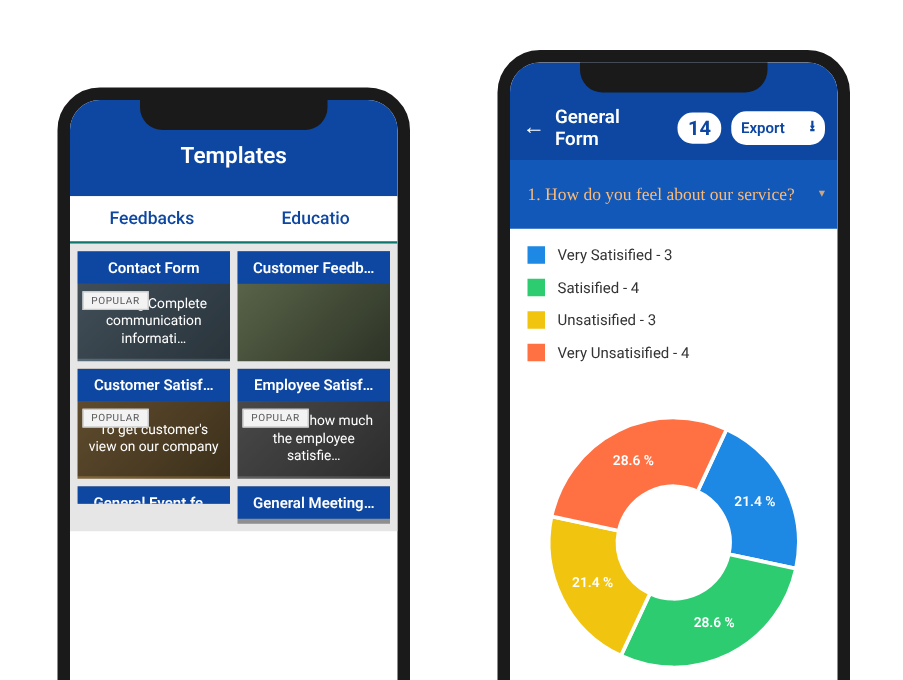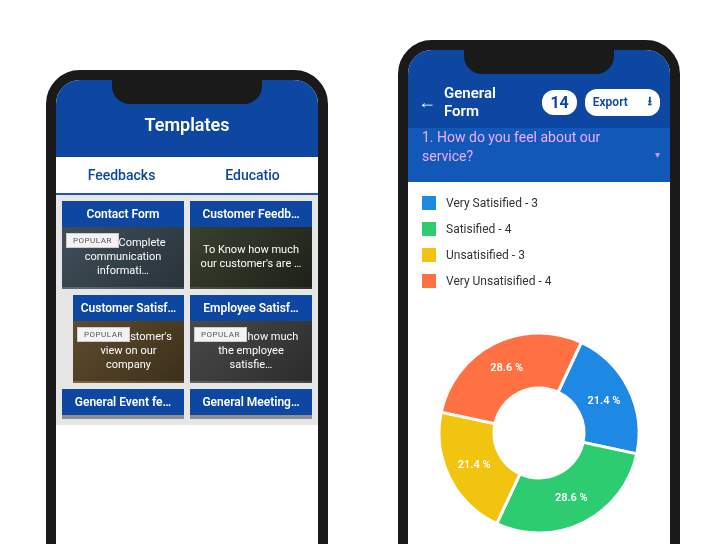--- a/index.html
+++ b/index.html
@@ -39,21 +39,21 @@
     color: #fff;
     text-align: center;
     padding-top: 34px;
     padding-bottom: 22px;
     font-weight: 600;
     font-size: 18px;
   }
   .a-tabs {
     display: flex;
     background: #fff;
-    border-bottom: 2px solid #1d4ed8;
+    border-bottom: 2px solid #0f766e;
   }
   .a-tab {
     flex: 1;
     text-align: center;
     padding: 10px 4px;
     color: #0d47a1;
     font-size: 14px;
     font-weight: 500;
     overflow: hidden;
     white-space: nowrap;
@@ -112,21 +112,21 @@
     background: #f3f3f3;
     color: #555;
     font-size: 8px;
     letter-spacing: .5px;
     padding: 2px 6px;
     border: 1px solid #ccc;
     z-index: 2;
   }
   .card-bg-1 { background: linear-gradient(135deg,#6a7f8e,#3f4f5a); }
   .card-bg-2 { background: linear-gradient(135deg,#5f6a4d,#2d3326); }
-  .card-bg-3 { background: linear-gradient(135deg,#9a7a4a,#5c4a2a); margin-left: 11px; }
+  .card-bg-3 { background: linear-gradient(135deg,#9a7a4a,#5c4a2a); }
   .card-bg-4 { background: linear-gradient(135deg,#777,#444); }
 
   
   .b-header {
     background: #0d47a1;
     color: #fff;
     padding: 34px 10px 8px 10px;
     display: flex;
     align-items: center;
     gap: 8px;
@@ -148,25 +148,26 @@
     border-radius: 12px;
     font-size: 12px;
     font-weight: 600;
     padding: 3px 8px;
     display: flex;
     align-items: center;
     gap: 20px;
   }
   .b-question {
     background: #1158b8;
-    color: #f0abfc;
-    padding: 0 28px 16px 14px;
+    color: #fdba74;
+    padding: 20px 28px 16px 14px;
     font-size: 14px;
     line-height: 1.35;
     position: relative;
+    font-family: Liberation Serif, serif;
   }
   .b-caret {
     position: absolute;
     right: 10px;
     top: 50%;
     transform: translateY(-50%);
     font-size: 10px;
     opacity: .8;
   }
   .b-legend {
@@ -210,42 +211,39 @@
     <div class="card card-bg-1">
       <div class="card-head">Contact Form</div>
       <div class="popular">POPULAR</div>
       <div class="card-body">
         <div class="card-desc">Getting Complete communication informati…</div>
       </div>
     </div>
 
     <div class="card card-bg-2">
       <div class="card-head">Customer Feedb…</div>
-      <div class="card-body">
-        <div class="card-desc">To Know how much our customer's are …</div>
-      </div>
     </div>
 
     <div class="card card-bg-3">
       <div class="card-head">Customer Satisf…</div>
       <div class="popular">POPULAR</div>
       <div class="card-body">
         <div class="card-desc">To get customer's view on our company</div>
       </div>
     </div>
 
     <div class="card card-bg-4">
       <div class="card-head">Employee Satisf…</div>
       <div class="popular">POPULAR</div>
       <div class="card-body">
         <div class="card-desc">To know how much the employee satisfie…</div>
       </div>
     </div>
 
-    <div class="card" style="height:30px">
+    <div class="card" style="height:14px">
       <div class="card-head">General Event fe…</div>
     </div>
     <div class="card" style="height:30px">
       <div class="card-head">General Meeting…</div>
     </div>
 
   </div>
 </div>
 
 <div class="phone phone-b">

